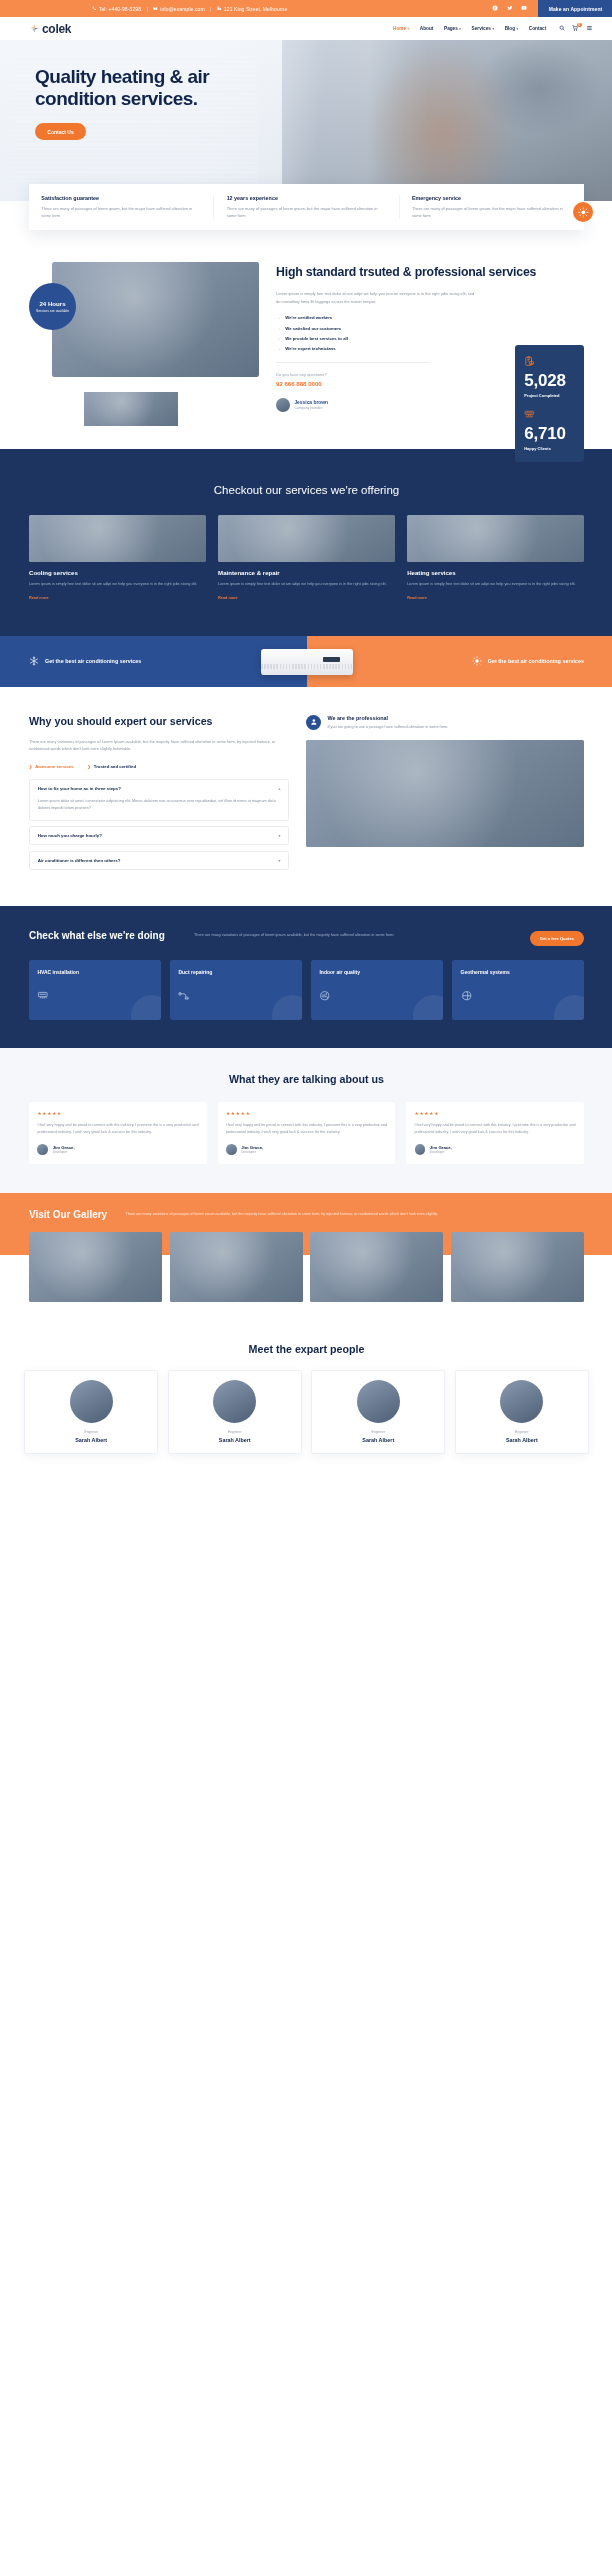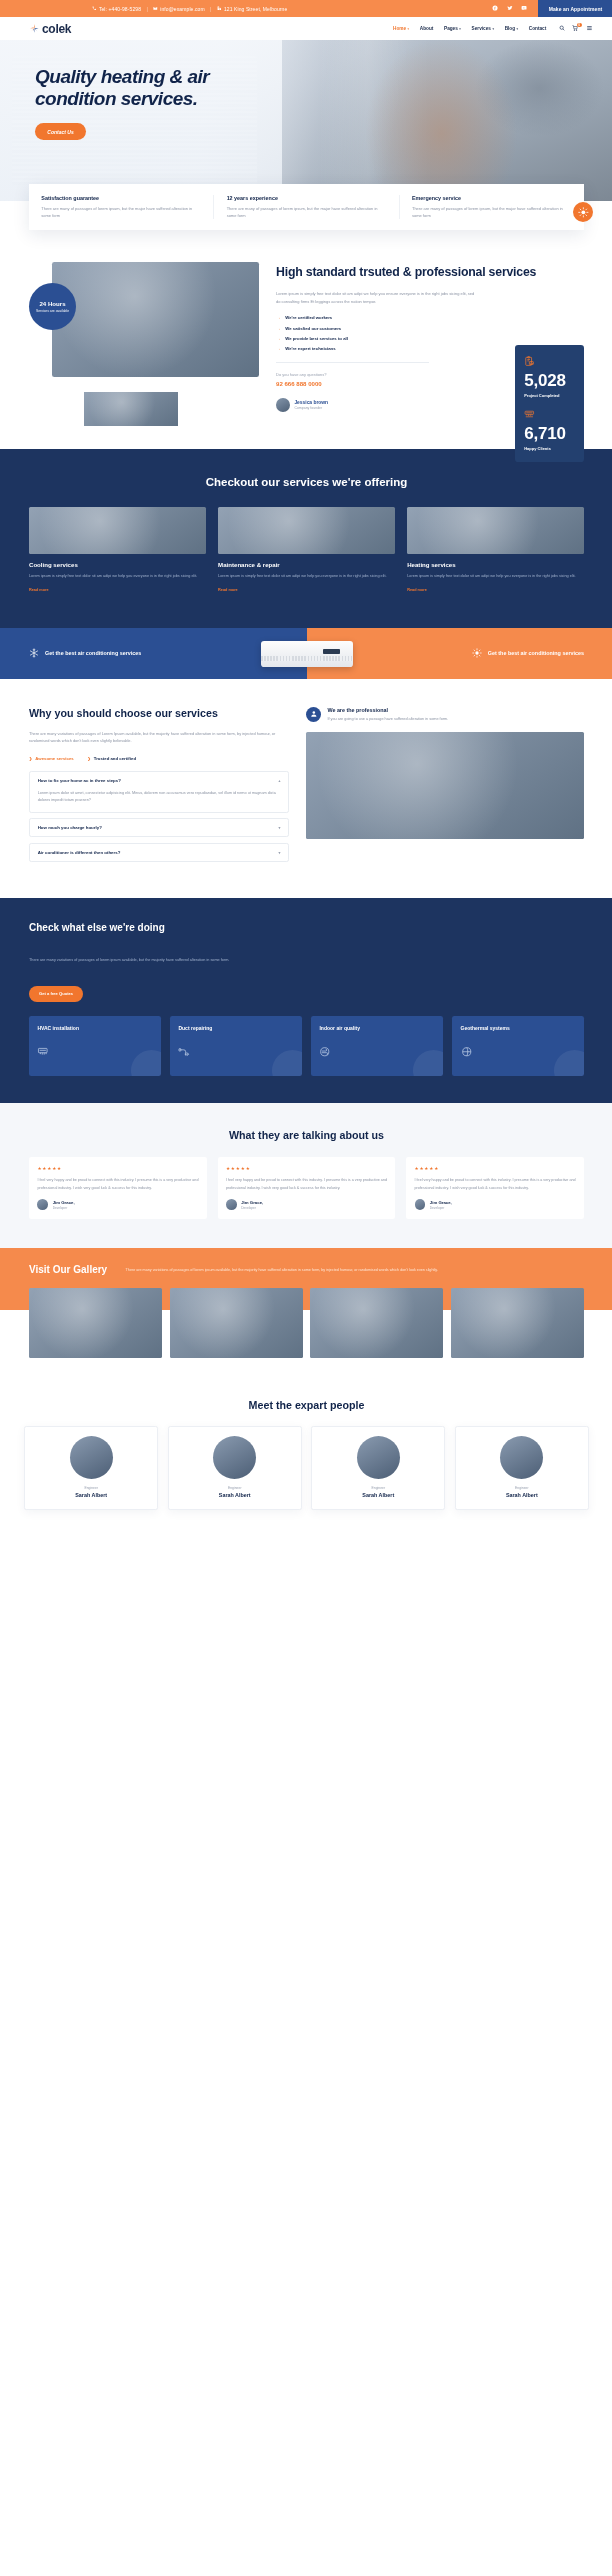--- a/index.html
+++ b/index.html
@@ -77,21 +77,21 @@
   }
   .hero::after {
     content:""; position:absolute; left:0; top:0; width:46%; height:100%;
     background: linear-gradient(180deg, rgba(244,247,251,.9), rgba(236,241,247,.82));
   }
   .hero-vents {
     position: absolute; left: 2%; top: 10%; width: 40%; height: 80%;
     background: repeating-linear-gradient(180deg, rgba(255,255,255,.7) 0 2.3px, rgba(222,228,236,.7) 2.3px 4.6px);
     opacity: .55; border-radius: 3.1px;
   }
-  .hero-inner { position: relative; z-index: 3; padding: 26px 0 0 35px; font-style: italic; }
+  .hero-inner { position: relative; z-index: 3; padding: 26px 0 0 35px; }
   .hero h1 {
     font-size: 19px; line-height: 1.18; color: #11244a; font-weight: bold;
     letter-spacing: -0.5px; max-width: 230px;
   }
   .hero-btn {
     margin-top: 12.3px; background: #f1762e; color: #fff; border-radius: 15.3px;
     font-size: 5px; font-weight: bold; padding: 5.4px 12.3px; display: inline-block;
   }
 
   
@@ -154,22 +154,22 @@
     border-radius: 3.1px; padding: 10.7px 9.2px; color: #fff;
   }
   .stat + .stat { margin-top: 10.7px; }
   .stat .sic { font-size: 10px; color: #f1762e; margin-bottom: 3.1px; display:block; }
   .stat .sv { font-size: 17px; font-weight: bold; letter-spacing: -0.2px; }
   .stat .sl { font-size: 4px; font-weight: bold; margin-top: 1.5px; }
 
   
   .services { background: #1d3460; padding: 26px 29px 34px; }
   .services h2 {
-    text-align: center; color: #fff; font-size: 11.5px; font-weight: bold;
-    line-height: 1.3; margin-bottom: 17px;
+    text-align: center; color: #fff; font-size: 11.5px; font-weight: normal;
+    line-height: 1.3; margin-bottom: 17px; margin-top: 8px;
   }
   .svc-grid { display: flex; gap: 12.3px; }
   .svc { flex: 1; }
   .svc .simg { height: 47px; border-radius: 1.5px; }
   .svc h3 { font-size: 6.1px; font-weight: bold; color: #fff; margin: 7.7px 0 4.6px; }
   .svc p { font-size: 3.8px; line-height: 1.85; color: #9fb0cc; }
   .svc .more { font-size: 3.8px; font-weight: bold; color: #f1762e; margin-top: 6.1px; display: inline-block; }
 
   
   .split { display: flex; height: 51px; position: relative; }
@@ -218,21 +218,21 @@
   .prof-ic {
     width: 15.3px; height: 15.3px; border-radius: 50%; background: #2b4f93; color: #fff;
     display: flex; align-items: center; justify-content: center; font-size: 6.9px; flex: 0 0 15.3px;
   }
   .prof-row h4 { font-size: 5.4px; font-weight: bold; color: #11244a; margin-bottom: 3.1px; }
   .prof-row p { font-size: 3.8px; line-height: 1.85; color: #8b93a3; }
   .why-img { height: 107px; border-radius: 1.5px; }
 
   
   .cwe { background: #1d3460; padding: 23px 29px 27.6px; }
-  .cwe-top { display: flex; align-items: flex-start; gap: 20px; margin-bottom: 13.8px; flex-direction: column; }
+  .cwe-top { display: flex; align-items: flex-start; gap: 20px; margin-bottom: 13.8px; }
   .cwe-top h2 { font-size: 10px; font-weight: bold; color: #fff; line-height: 1.3; width: 145px; }
   .cwe-top p { font-size: 3.8px; line-height: 1.9; color: #9fb0cc; flex: 1; padding-top: 3.1px; }
   .cwe-btn {
     background: #f1762e; color: #fff; font-size: 4.1px; font-weight: bold;
     border-radius: 15.3px; padding: 5.4px 10px; white-space: nowrap; margin-top: 1.5px;
   }
   .cwe-grid { display: flex; gap: 9.2px; }
   .cwe-card {
     flex: 1; background: #2b4f93; border-radius: 2.3px; padding: 9.2px 8.4px 12.3px;
     position: relative; overflow: hidden; min-height: 60px;
@@ -557,21 +557,21 @@
               </g>
             </svg>
         </span>
         <span class="st">Get the best air conditioning services</span>
       </div>
     </div>
   </div>
 
   <div class="why">
     <div class="why-l">
-      <h2>Why you should choose our services</h2>
+      <h2>Why you should expert our services</h2>
       <p>There are many variations of passages of Lorem Ipsum available, but the majority have suffered alteration in some form, by injected humour, or randomised words which don't look even slightly believable.</p>
       <div class="why-tabs">
         <span class="why-tab on">
           <span class="dot">❯</span>
           <span>Awesome services</span>
         </span>
         <span class="why-tab">
           <span class="dot">❯</span>
           <span>Trusted and certified</span>
         </span>

